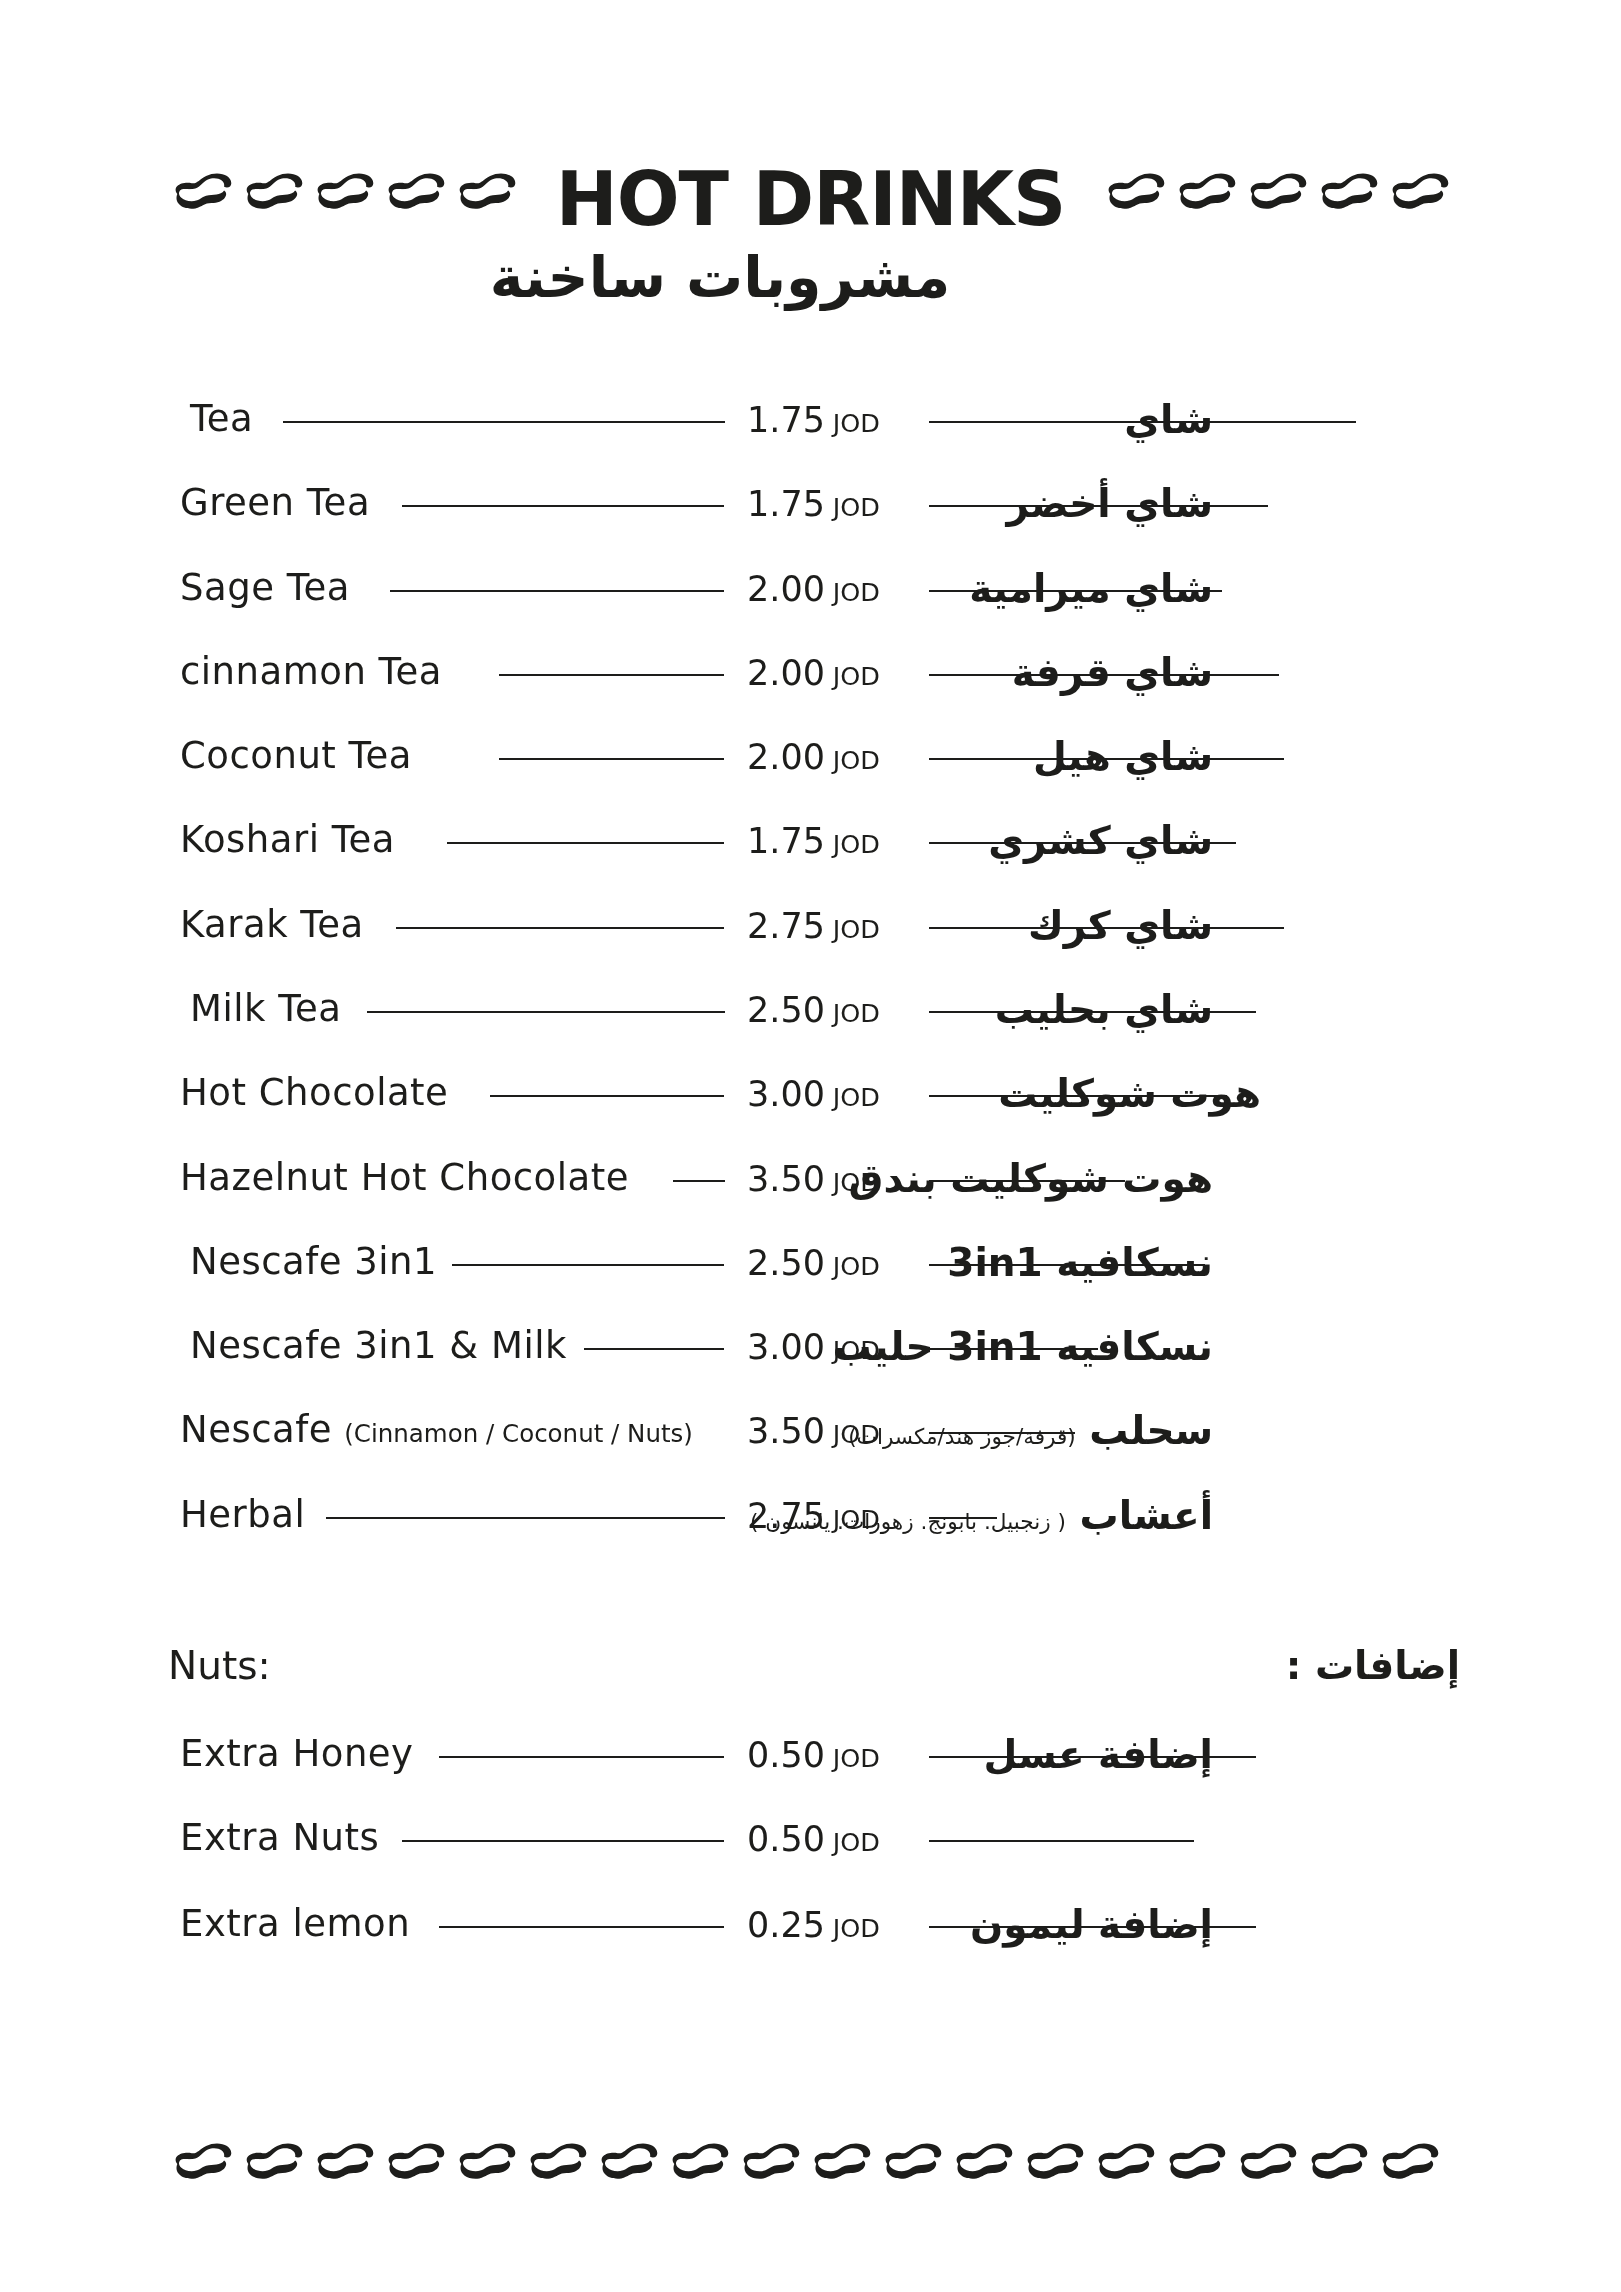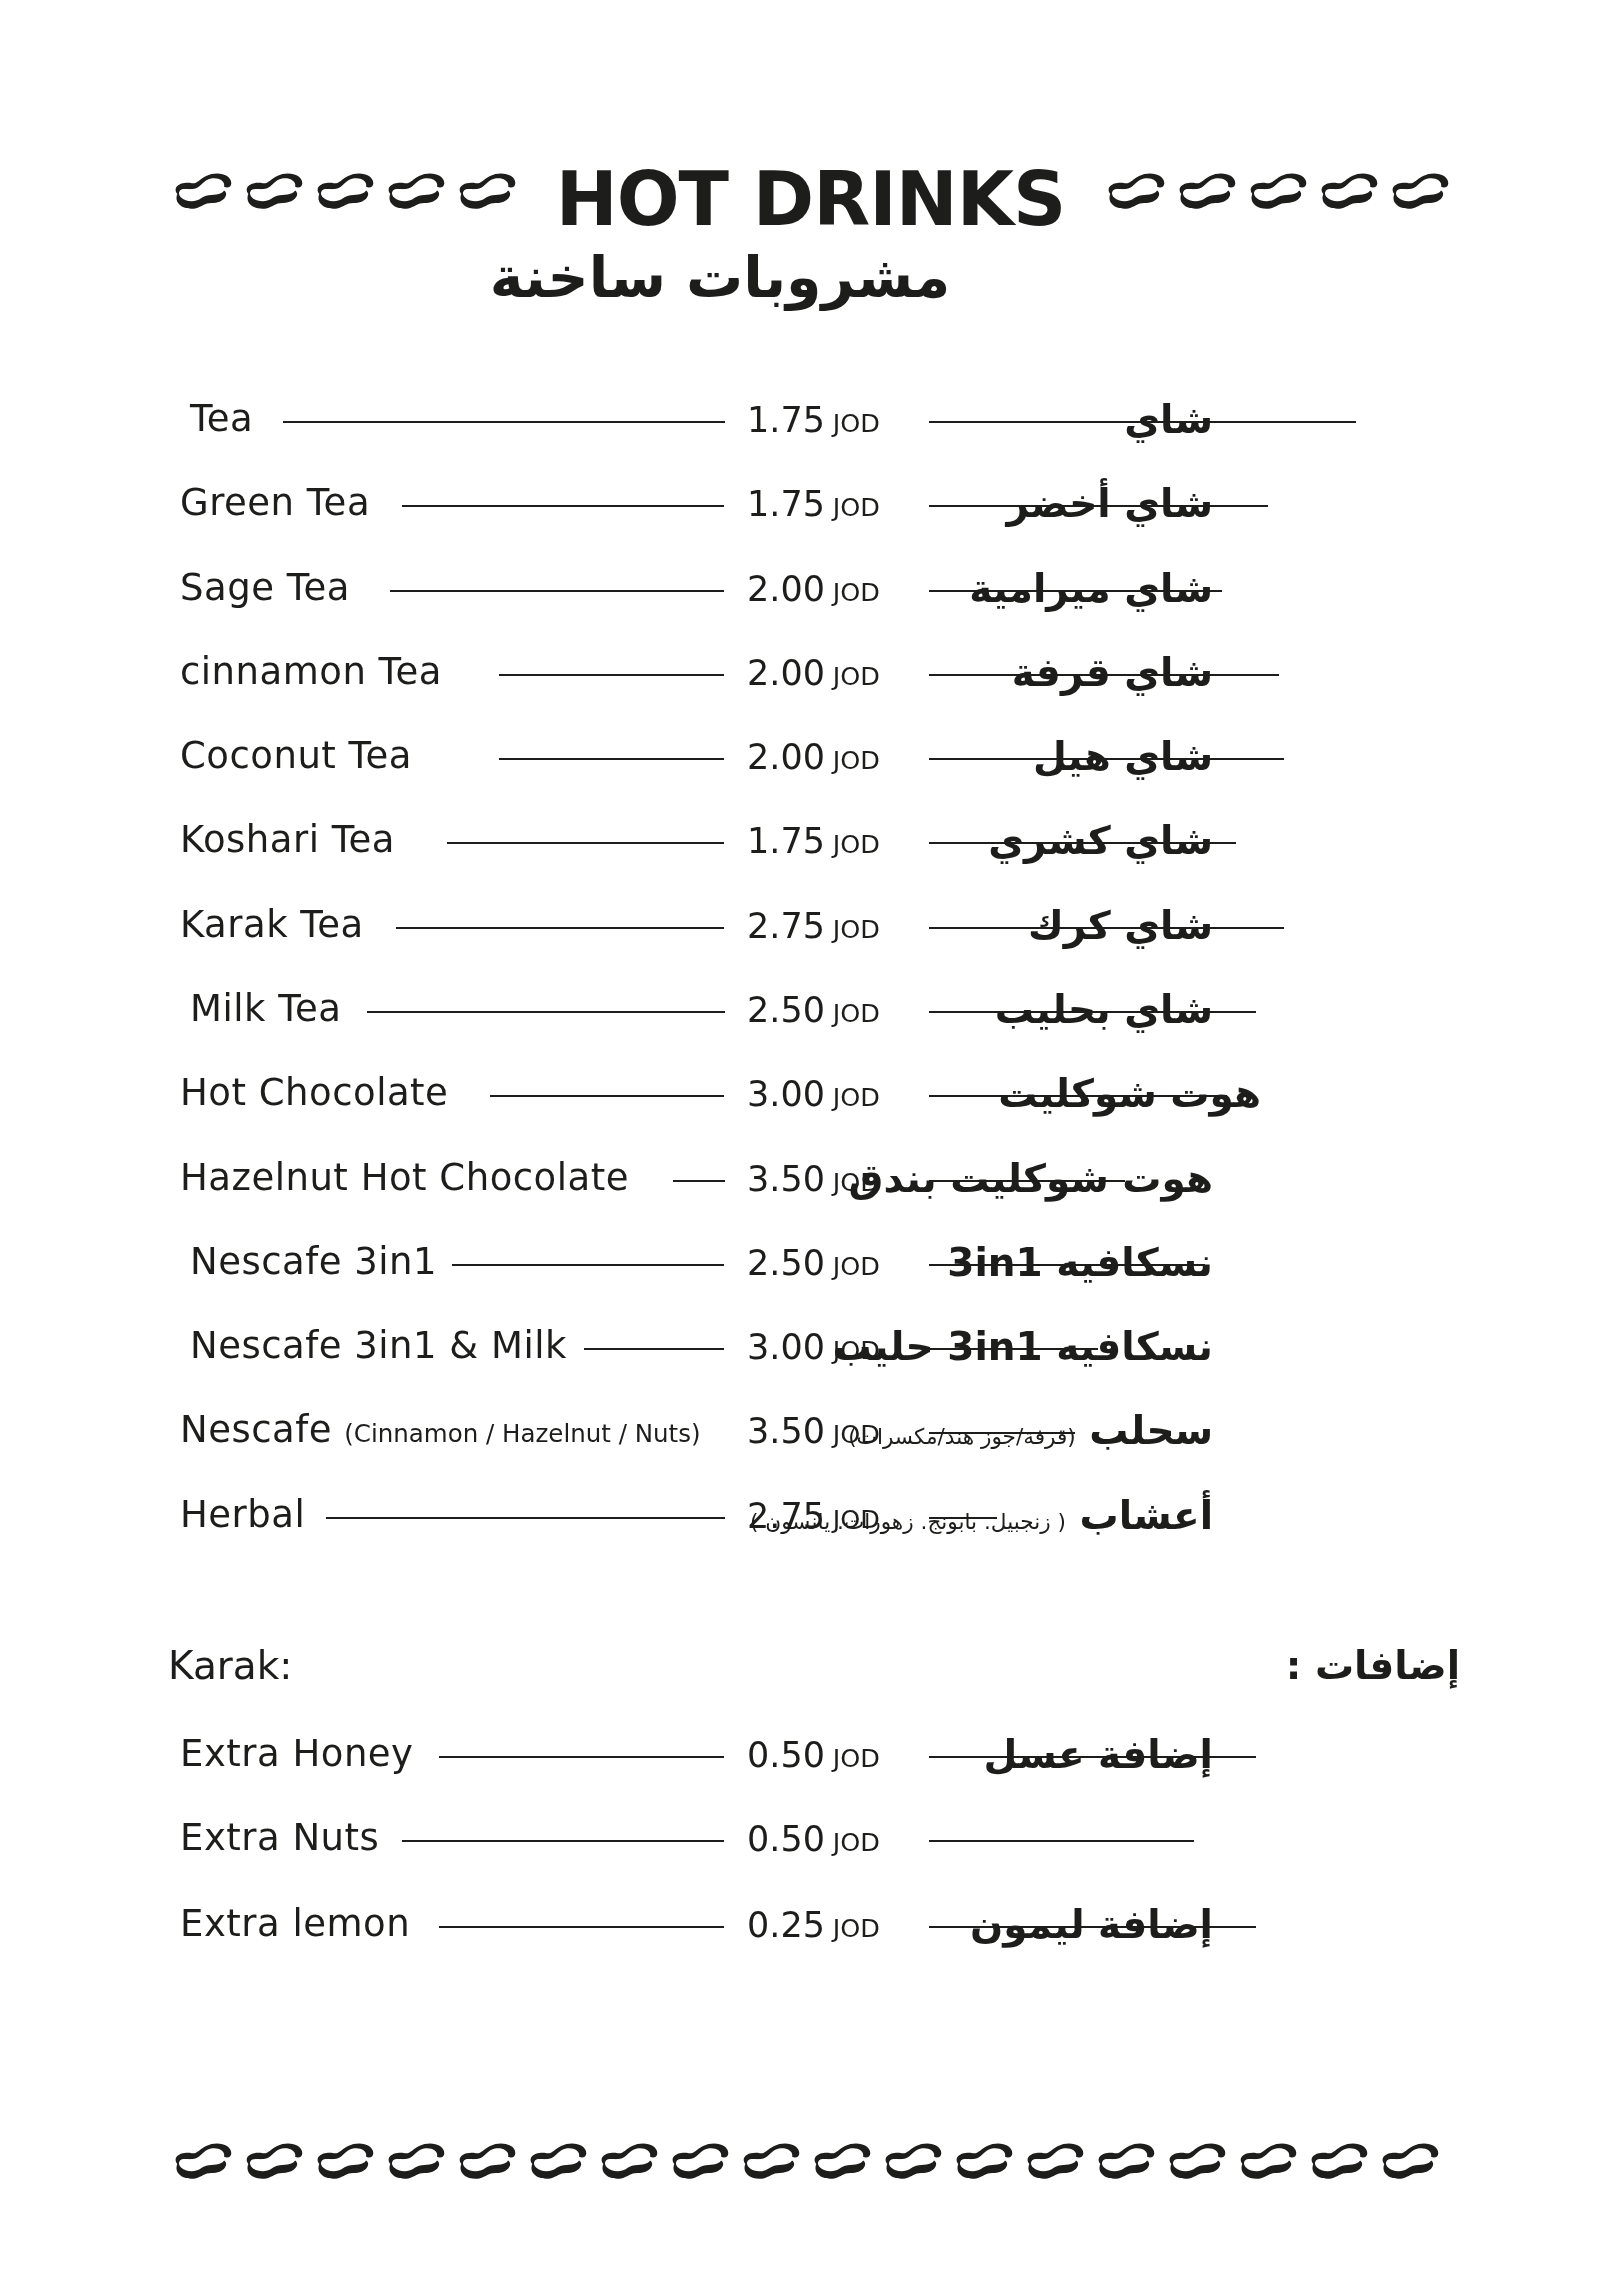--- a/index.html
+++ b/index.html
@@ -148,35 +148,35 @@
       <div class="ar"><span>نسكافيه 3in1</span></div>
     </div>
     <div class="row" style="top: 1323px; text-align: right;">
       <div class="en indent"><span>Nescafe 3in1 &amp; Milk</span></div>
       <div class="line" style="left: 572px; width: 140px;"></div>
       <div class="price"><span>3.00</span><span class="cur">JOD</span></div>
       <div class="line" style="left: 917px; width: 169px;"></div>
       <div class="ar"><span>نسكافيه 3in1 حليب</span></div>
     </div>
     <div class="row" style="top: 1407px;">
-      <div class="en"><span>Nescafe</span> <span class="note">(Cinnamon / Hazelnut / Nuts)</span></div>
+      <div class="en"><span>Nescafe</span> <span class="note">(Cinnamon / Coconut / Nuts)</span></div>
       <div class="price"><span>3.50</span><span class="cur">JOD</span></div>
       <div class="line" style="left: 917px; width: 146px;"></div>
       <div class="ar"><span>سحلب</span> <span class="note">(قرفة/جوز هند/مكسرات)</span></div>
     </div>
     <div class="row" style="top: 1492px;">
       <div class="en"><span>Herbal</span></div>
       <div class="line" style="left: 314px; width: 399px;"></div>
       <div class="price"><span>2.75</span><span class="cur">JOD</span></div>
       <div class="line" style="left: 917px; width: 68px;"></div>
       <div class="ar"><span>أعشاب</span> <span class="note">( زنجبيل. بابونج. زهورات. يانسون )</span></div>
     </div>
   </div>
 
-<div class="section" style="left:168px; top:1643px;">Karak:</div>
+<div class="section" style="left:168px; top:1643px;">Nuts:</div>
 <div class="section" style="right:161px; top:1643px; direction:rtl; font-weight:bold;">إضافات :</div>
 
 <div id="extras">
     <div class="row" style="top: 1731px;">
       <div class="en"><span>Extra Honey</span></div>
       <div class="line" style="left: 427px; width: 285px;"></div>
       <div class="price"><span>0.50</span><span class="cur">JOD</span></div>
       <div class="line" style="left: 917px; width: 327px;"></div>
       <div class="ar"><span>إضافة عسل</span></div>
     </div>

